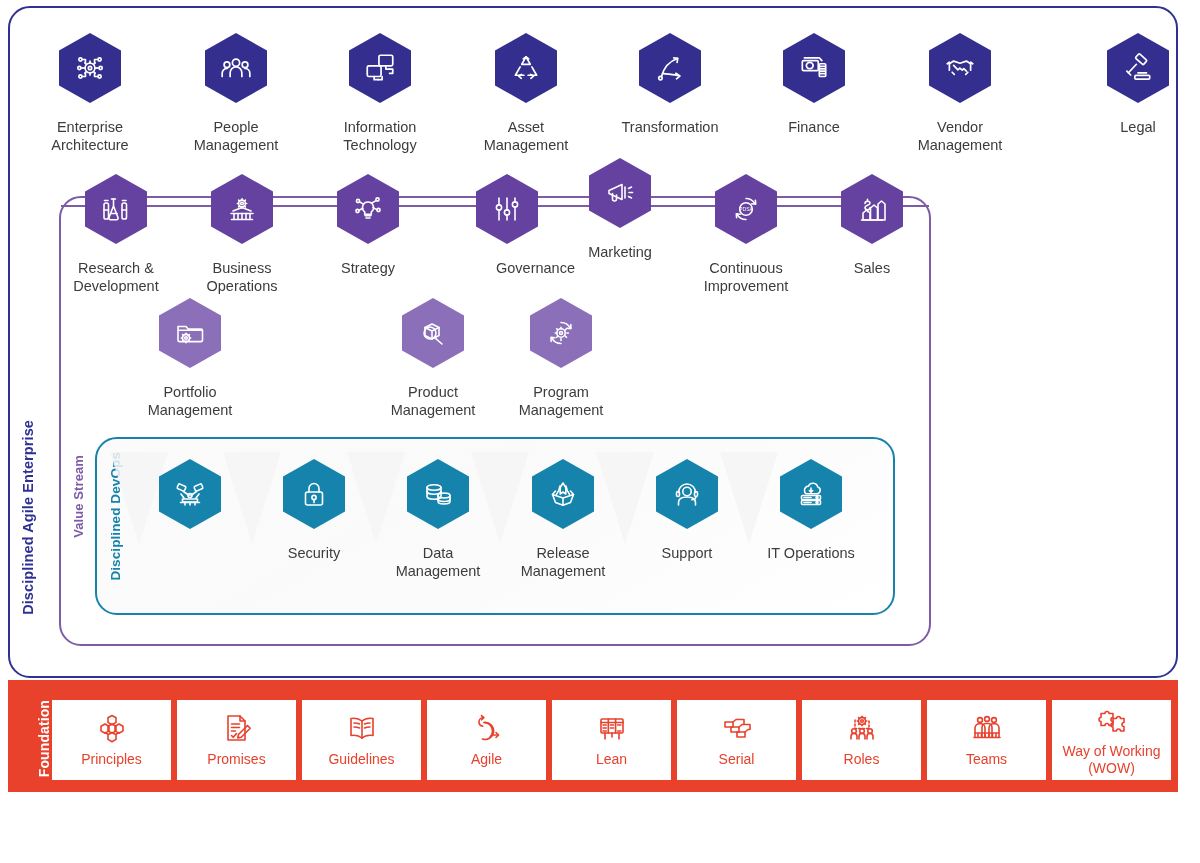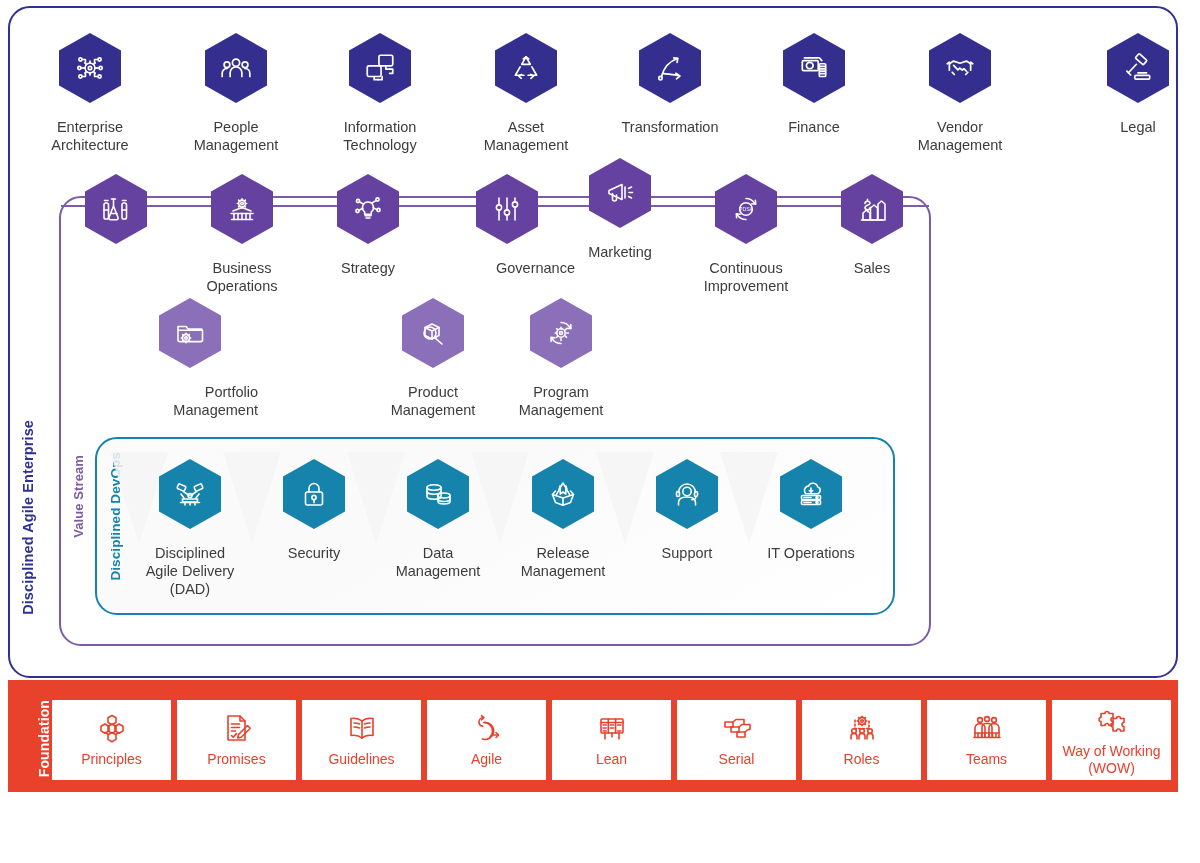--- a/index.html
+++ b/index.html
@@ -220,20 +220,22 @@
         <div class="hex">
           <svg width="32" height="32" viewBox="0 0 32 32">
             <path d="M13.5 6v7L9 24.5a1.6 1.6 0 0 0 1.5 2.2h6a1.6 1.6 0 0 0 1.5-2.2L13.5 13" style="fill:none;stroke:#fff;stroke-width:1.6;stroke-linecap:round;stroke-linejoin:round"></path>
             <path d="M11.5 6h4M10.5 20.5h6.5" style="fill:none;stroke:#fff;stroke-width:1.6;stroke-linecap:round;stroke-linejoin:round"></path>
             <rect x="4" y="10" width="4.5" height="16" rx="1.8" style="fill:none;stroke:#fff;stroke-width:1.6;stroke-linecap:round;stroke-linejoin:round"></rect>
             <path d="M4 17h4.5M4.5 7.5h3.5" style="fill:none;stroke:#fff;stroke-width:1.6;stroke-linecap:round;stroke-linejoin:round"></path>
             <rect x="22" y="10" width="4.5" height="16" rx="1.8" style="fill:none;stroke:#fff;stroke-width:1.6;stroke-linecap:round;stroke-linejoin:round"></rect>
             <path d="M22 17h4.5M22.5 7.5h3.5" style="fill:none;stroke:#fff;stroke-width:1.6;stroke-linecap:round;stroke-linejoin:round"></path>
           </svg>
         </div>
+        <div class="hex-label">Research &amp;
+Development</div>
       </div>
       <div class="hex-item" style="left: 174px; top: 174px; width: 136px;">
         <div class="hex">
           <svg width="32" height="32" viewBox="0 0 32 32">
             <circle cx="16" cy="10.5" r="3.4" style="fill:none;stroke:#fff;stroke-width:1.6;stroke-linecap:round;stroke-linejoin:round"></circle>
             <circle cx="16" cy="10.5" r="1.3" style="fill:none;stroke:#fff;stroke-width:1.6;stroke-linecap:round;stroke-linejoin:round"></circle>
             <path d="M16 5.8v1.3M16 13.9v1.3M11.3 10.5h1.3M19.4 10.5h1.3M12.6 7.1l1 1M19.4 7.1l-1 1M12.6 13.9l1-1M19.4 13.9l-1-1" style="fill:none;stroke:#fff;stroke-width:1.6;stroke-linecap:round;stroke-linejoin:round"></path>
             <path d="M5 20.5h22M7 18l9-3.5 9 3.5" style="fill:none;stroke:#fff;stroke-width:1.6;stroke-linecap:round;stroke-linejoin:round"></path>
             <path d="M8 20.5v5M12 20.5v5M16 20.5v5M20 20.5v5M24 20.5v5M5.5 26.5h21" style="fill:none;stroke:#fff;stroke-width:1.6;stroke-linecap:round;stroke-linejoin:round"></path>
           </svg>
@@ -299,21 +301,21 @@
             <path d="M7 27V20l3.5-3 3.5 3v7z" style="fill:none;stroke:#fff;stroke-width:1.6;stroke-linecap:round;stroke-linejoin:round"></path>
             <path d="M14.5 27V15l3.5-3 3.5 3v12z" style="fill:none;stroke:#fff;stroke-width:1.6;stroke-linecap:round;stroke-linejoin:round"></path>
             <path d="M22 27V11l3.5-3 3.5 3v16z" style="fill:none;stroke:#fff;stroke-width:1.6;stroke-linecap:round;stroke-linejoin:round"></path>
             <path d="M5.5 27h21" style="fill:none;stroke:#fff;stroke-width:1.6;stroke-linecap:round;stroke-linejoin:round"></path>
           </svg>
         </div>
         <div class="hex-label">Sales</div>
       </div>
     </div>
   <div id="row-mgmt" class="row-mgmt">
-      <div class="hex-item" style="left: 122px; top: 298px; width: 136px; text-align: right;">
+      <div class="hex-item" style="left: 122px; top: 298px; width: 136px;">
         <div class="hex">
           <svg width="32" height="32" viewBox="0 0 32 32">
             <path d="M4 9.5h8l2.2 2.6H27a1.5 1.5 0 0 1 1.5 1.5v9.5a1.5 1.5 0 0 1-1.5 1.5H5.5A1.5 1.5 0 0 1 4 23V9.5z" style="fill:none;stroke:#fff;stroke-width:1.6;stroke-linecap:round;stroke-linejoin:round"></path>
             <path d="M4.5 13.2h23" style="fill:none;stroke:#fff;stroke-width:1.6;stroke-linecap:round;stroke-linejoin:round"></path>
             <circle cx="12" cy="21" r="3.6" style="fill:none;stroke:#fff;stroke-width:1.6;stroke-linecap:round;stroke-linejoin:round"></circle>
             <circle cx="12" cy="21" r="1.3" style="fill:none;stroke:#fff;stroke-width:1.6;stroke-linecap:round;stroke-linejoin:round"></circle>
             <path d="M12 16.3v1.3M12 24.4v1.3M7.3 21h1.3M15.4 21h1.3M8.6 17.6l1 1M15.4 17.6l-1 1M8.6 24.4l1-1M15.4 24.4l-1-1" style="fill:none;stroke:#fff;stroke-width:1.6;stroke-linecap:round;stroke-linejoin:round"></path>
           </svg>
         </div>
         <div class="hex-label">Portfolio
@@ -353,23 +355,20 @@
           <svg width="32" height="32" viewBox="0 0 32 32">
             <rect x="3.5" y="7" width="8" height="5" rx="1.3" transform="rotate(24 7.5 9.5)" style="fill:none;stroke:#fff;stroke-width:1.6;stroke-linecap:round;stroke-linejoin:round"></rect>
             <rect x="20.5" y="7" width="8" height="5" rx="1.3" transform="rotate(-24 24.5 9.5)" style="fill:none;stroke:#fff;stroke-width:1.6;stroke-linecap:round;stroke-linejoin:round"></rect>
             <path d="M9.5 13.5l5 3.5h3l5-3.5" style="fill:none;stroke:#fff;stroke-width:1.6;stroke-linecap:round;stroke-linejoin:round"></path>
             <circle cx="16" cy="17.5" r="2" style="fill:none;stroke:#fff;stroke-width:1.6;stroke-linecap:round;stroke-linejoin:round"></circle>
             <path d="M7 16l3 4M25 16l-3 4" style="fill:none;stroke:#fff;stroke-width:1.6;stroke-linecap:round;stroke-linejoin:round"></path>
             <path d="M8.5 21h15v3h-15z" style="fill:none;stroke:#fff;stroke-width:1.6;stroke-linecap:round;stroke-linejoin:round"></path>
             <path d="M11 24v3M16 24v3M21 24v3M6.5 24.5h19" style="fill:none;stroke:#fff;stroke-width:1.6;stroke-linecap:round;stroke-linejoin:round"></path>
           </svg>
         </div>
-        <div class="hex-label">Disciplined
-Agile Delivery
-(DAD)</div>
       </div>
       <div class="hex-item" style="left: 246px; top: 459px; width: 136px;">
         <div class="hex">
           <svg width="32" height="32" viewBox="0 0 32 32">
             <rect x="7.5" y="14" width="17" height="13" rx="2" style="fill:none;stroke:#fff;stroke-width:1.6;stroke-linecap:round;stroke-linejoin:round"></rect>
             <path d="M11 14v-3.5a5 5 0 0 1 10 0V14" style="fill:none;stroke:#fff;stroke-width:1.6;stroke-linecap:round;stroke-linejoin:round"></path>
             <circle cx="16" cy="19.5" r="2.1" style="fill:none;stroke:#fff;stroke-width:1.6;stroke-linecap:round;stroke-linejoin:round"></circle>
             <path d="M16 21.6v3" style="fill:none;stroke:#fff;stroke-width:1.6;stroke-linecap:round;stroke-linejoin:round"></path>
           </svg>
         </div>

